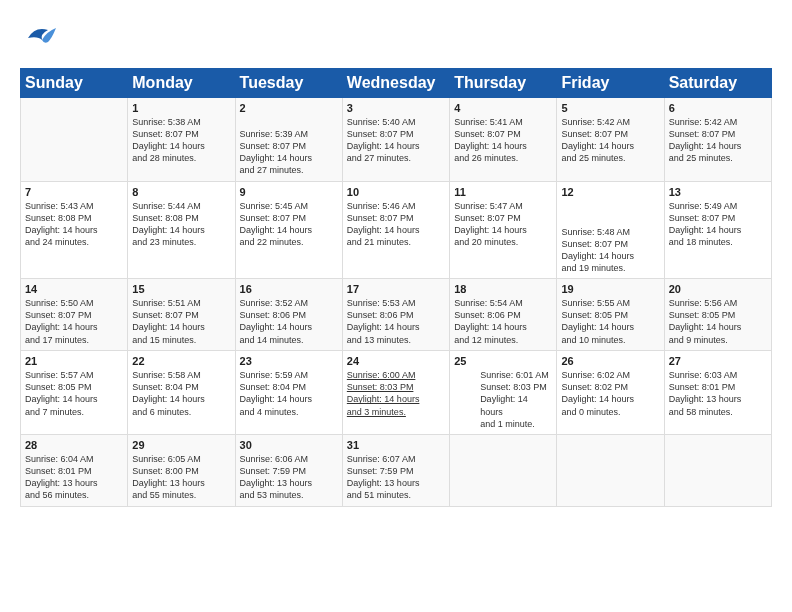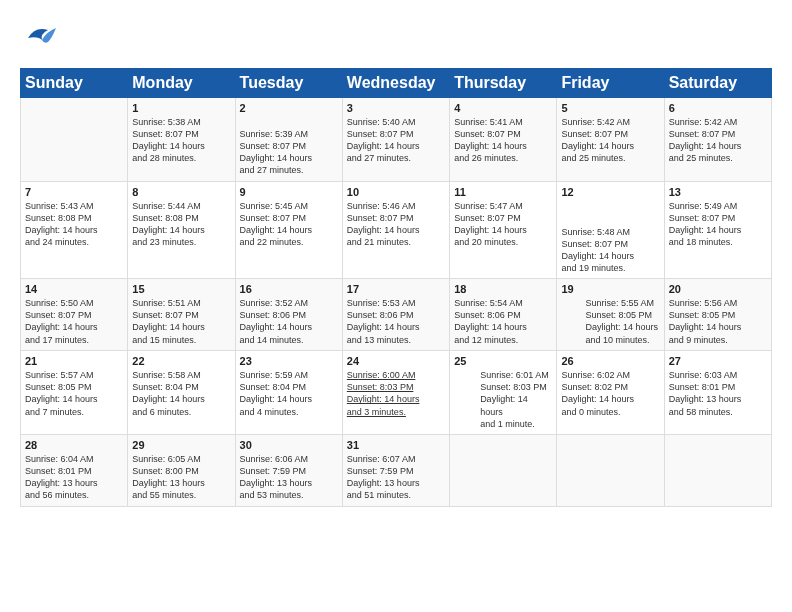--- a/index.html
+++ b/index.html
@@ -250,21 +250,21 @@
           </td>
           <td>
             <span class="day-number">18</span>
             <div class="cell-text" style="white-space: pre-line;">Sunrise: 5:54 AM
 Sunset: 8:06 PM
 Daylight: 14 hours
 and 12 minutes.</div>
           </td>
           <td>
             <span class="day-number">19</span>
-            <div class="cell-text" style="white-space: pre-line; margin-left: 24px;">Sunrise: 5:55 AM
+            <div class="cell-text" style="white-space: pre-line;">Sunrise: 5:55 AM
 Sunset: 8:05 PM
 Daylight: 14 hours
 and 10 minutes.</div>
           </td>
           <td>
             <span class="day-number">20</span>
             <div class="cell-text" style="white-space: pre-line;">Sunrise: 5:56 AM
 Sunset: 8:05 PM
 Daylight: 14 hours
 and 9 minutes.</div>

